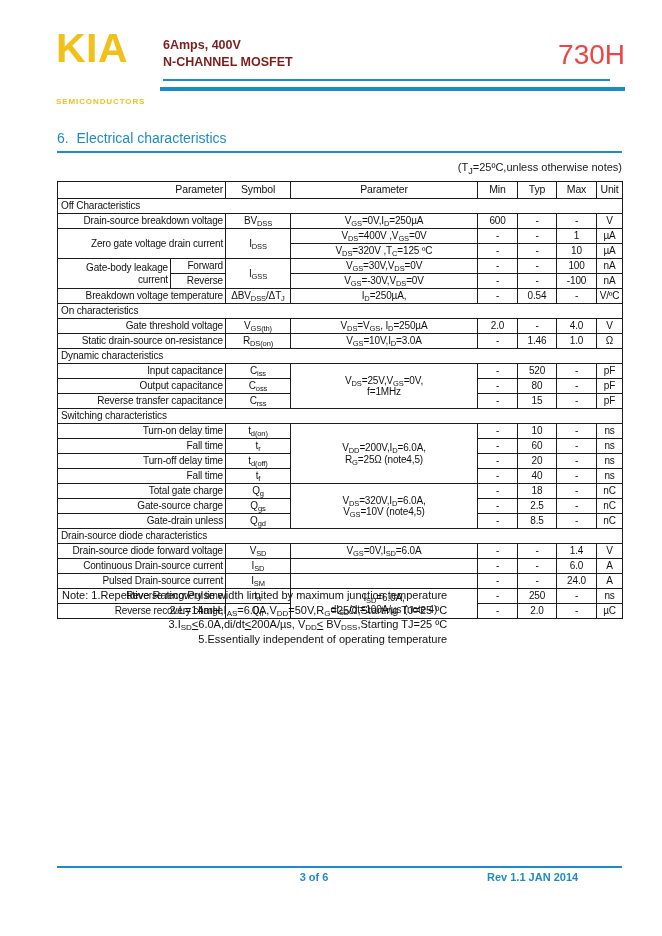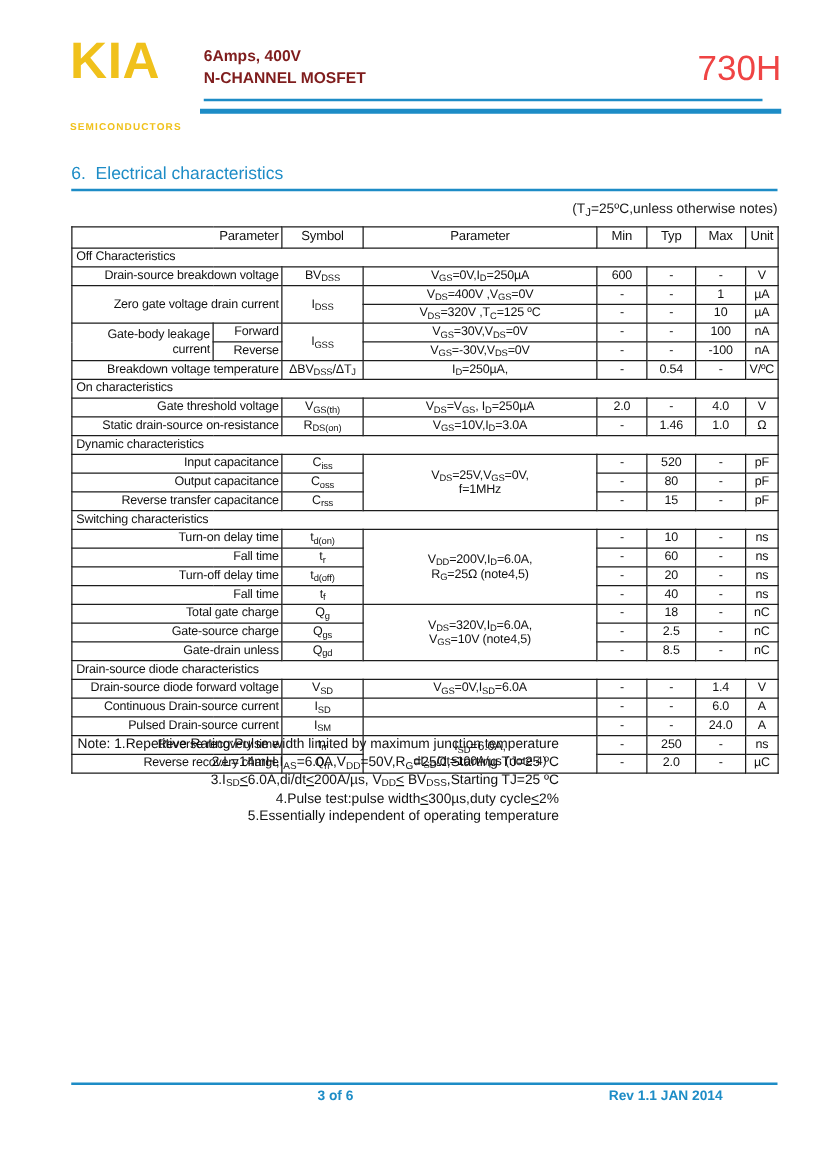--- a/index.html
+++ b/index.html
@@ -55,21 +55,21 @@
   #spec-table .al{text-align:right;padding-left:3px;}
   #spec-table .ac{text-align:center;}
   #spec-table .sec{text-align:left;padding-left:3px;}
   #spec-table sub{font-size:7.5px;line-height:0;vertical-align:-2px;letter-spacing:-0.1px;}
   
   .notes{position:absolute;left:62px;top:588px;font-size:11px;line-height:14.6px;color:#111;}
   .notes .note-line.indent{padding-left:12px;text-align:right;}
   .notes sub{font-size:8px;line-height:0;vertical-align:-2px;}
   
   .footer-rule{position:absolute;left:57px;top:866px;width:565px;height:2px;background:#1d8cc6;}
-  .page-num{position:absolute;left:254px;top:871px;width:120px;
+  .page-num{position:absolute;left:254px;top:871px;width:120px;text-align:center;
     font-size:11px;font-weight:bold;color:#1d8cc6;}
   .rev{position:absolute;left:487px;top:871px;font-size:11px;font-weight:bold;color:#1d8cc6;}
 </style>
 </head>
 <body>
 
 <div class="page">
 
   <div class="logo">KIA</div>
   <div class="logo-sub">SEMICONDUCTORS</div>
@@ -320,21 +320,20 @@
           <td class="ac">-</td>
           <td class="ac">µC</td>
         </tr>
       </tbody>
   </table>
 
   <div class="notes" id="notes">
       <div class="note-line">Note: 1.Repetitive Rating:Pulse width limited by maximum junction temperature</div>
       <div class="note-line indent">2.L=14mH,I<sub>AS</sub>=6.0A,V<sub>DD</sub>=50V,R<sub>G</sub>=25Ω,Starting TJ=25 ºC</div>
       <div class="note-line indent">3.I<sub>SD</sub><u>&lt;</u>6.0A,di/dt<u>&lt;</u>200A/µs, V<sub>DD</sub><u>&lt;</u> BV<sub>DSS</sub>,Starting TJ=25 ºC</div>
-      <div class="note-line indent">4.Pulse test:pulse width<u>&lt;</u>300µs,duty cycle<u>&lt;</u>2%</div>
       <div class="note-line indent">5.Essentially independent of operating temperature</div>
     </div>
 
   <div class="footer-rule"></div>
   <div class="page-num">3 of 6</div>
   <div class="rev">Rev 1.1 JAN 2014</div>
 
 </div>
 
 </body></html>

